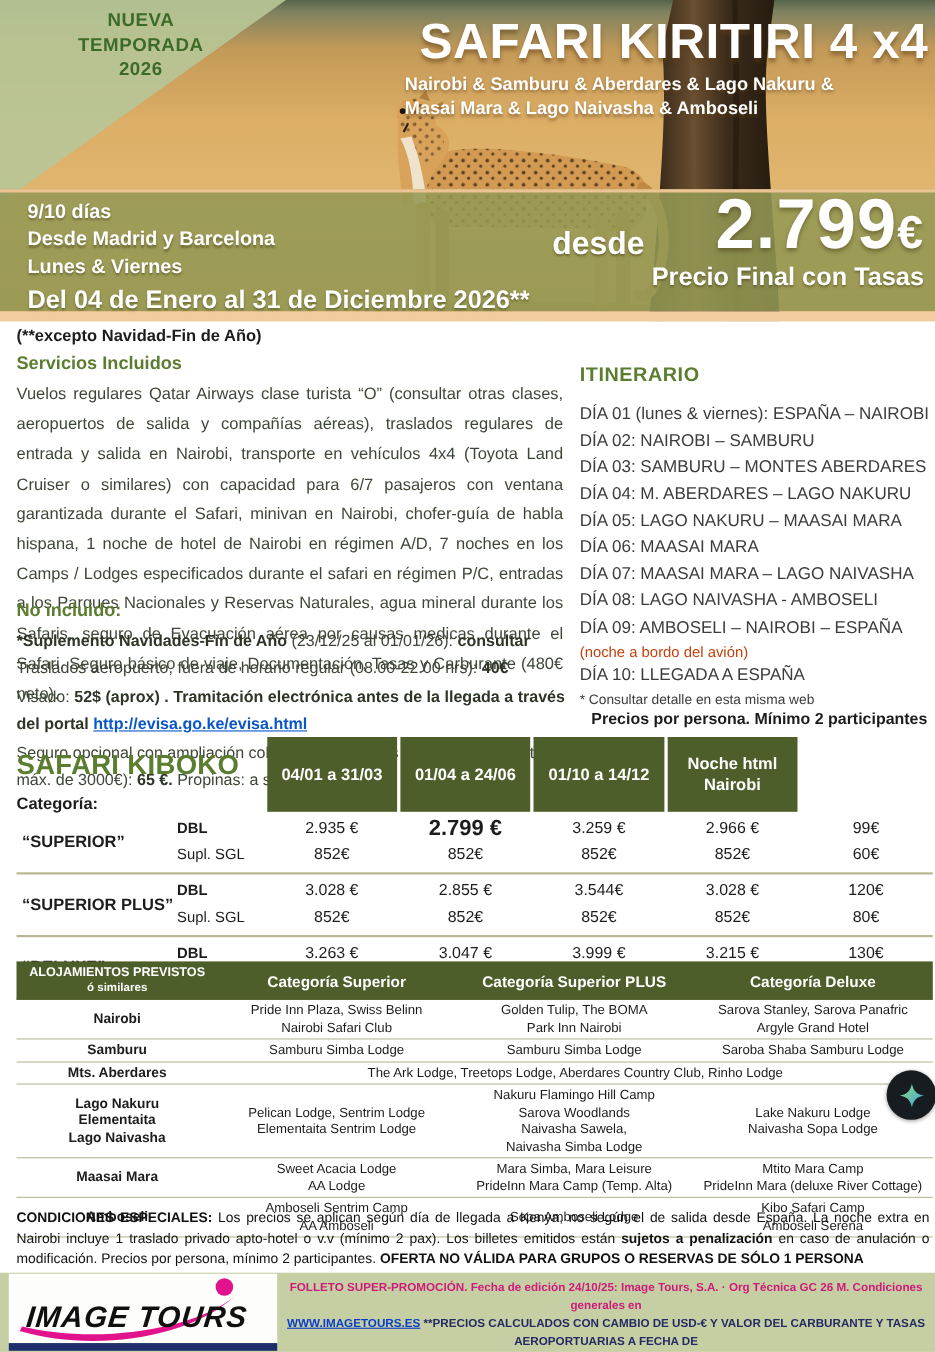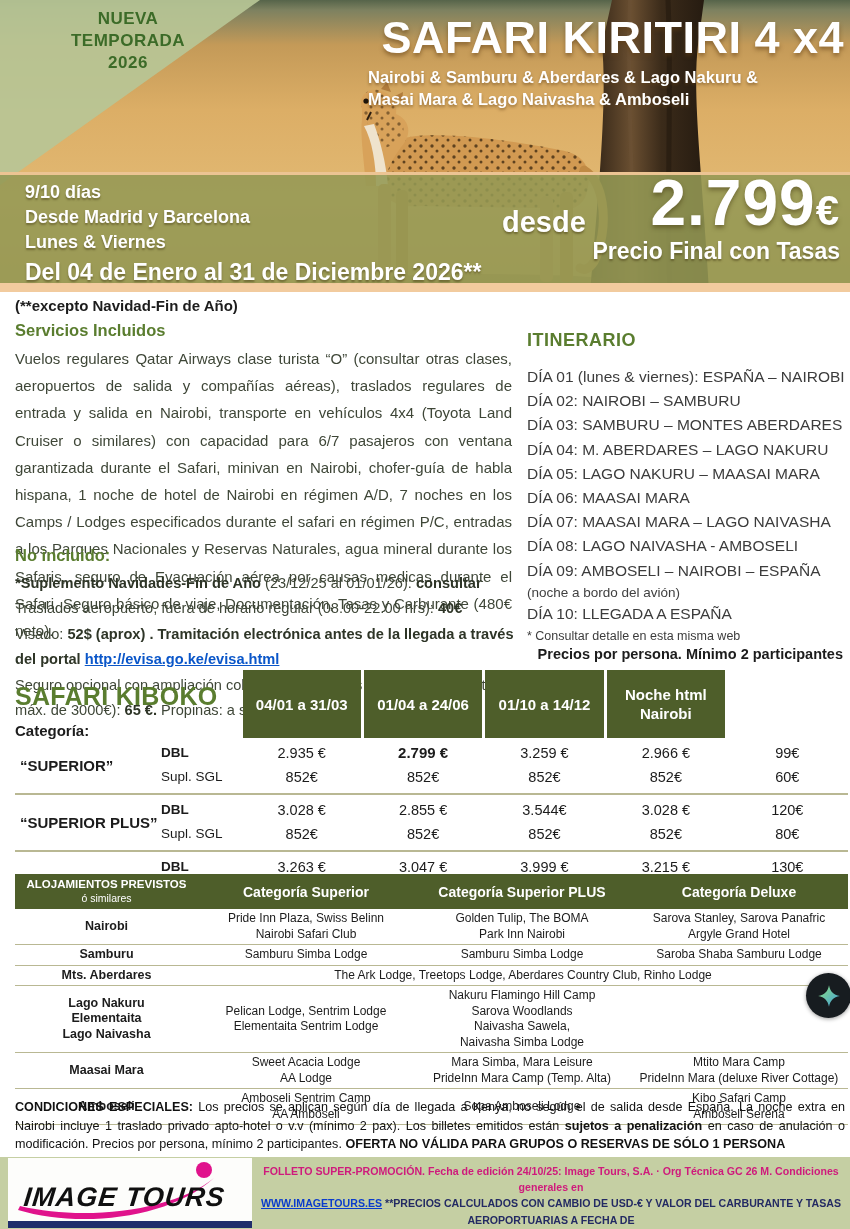--- a/index.html
+++ b/index.html
@@ -44,47 +44,47 @@
   .servicios p { font-size:15px; line-height:27.2px; text-align:justify; color:#3e4637; }
   .no-incluido { position:absolute; top:543px; left:15px; width:502px; font-size:14.6px;
     line-height:25.5px; color:#3e4637; }
   .no-incluido .h-green { margin-bottom:2px; }
   .b { font-weight:bold; color:#2e3527; }
   a.lnk { color:#0a56c9; font-weight:bold; text-decoration:underline; }
 
   .itinerario { position:absolute; top:330px; left:527px; width:320px; }
   .itinerario .h-green { font-size:18px; letter-spacing:.5px; margin-bottom:14px; }
   .iti-day { font-size:15.5px; line-height:24.2px; color:#3c3c3c; }
-  .iti-note { font-size:13.5px; line-height:19px; color:#404040; }
+  .iti-note { font-size:13.5px; line-height:19px; color:#c2410c; }
   .iti-foot { font-size:12.5px; line-height:18px; color:#3c3c3c; margin-top:1px; }
 
   .precios-note { position:absolute; top:646px; right:7px; font-weight:bold; font-size:14.5px; color:#1c1c1c; }
 
   
   .ptable { position:absolute; top:670px; left:15px; width:833px; }
   .pt-title { position:absolute; top:12px; left:0; color:#5a7d2f; font-weight:bold; font-size:25px; letter-spacing:.3px; }
   .pt-cat { position:absolute; top:52px; left:0; font-weight:bold; font-size:15px; color:#1c1c1c; }
   .pt-grid { display:grid; grid-template-columns:146px 80px repeat(5,121.4px); }
   .pt-h { background:#4e5e2a; color:#fff; font-weight:bold; font-size:15px; text-align:center;
     height:68px; display:flex; flex-direction:column; justify-content:center; line-height:19px;
     margin:0 1.5px; }
   .pt-group { display:grid; grid-template-columns:146px 80px repeat(5,121.4px);
     border-bottom:2px solid #b9b893; padding:3px 0 4px 0; align-items:center; }
   .pt-name { grid-row:span 2; font-weight:bold; font-size:15px; color:#1c1c1c; padding-left:5px; }
   .pt-sub { font-size:13.5px; color:#1c1c1c; line-height:24px; }
   .pt-sub.bold { font-weight:bold; }
   .pt-val { text-align:center; font-size:14.5px; color:#1c1c1c; line-height:24px; }
-  .pt-big { font-weight:bold; font-size:15px;text-align:center; }
+  .pt-big { font-weight:bold; font-size:20px;text-align:center; }
 
   
   .atable { position:absolute; top:874px; left:15px; width:833px; font-size:12px; color:#1c1c1c; }
   .a-head { display:grid; grid-template-columns:183px 216px 216px 218px; background:#4e5e2a;
     color:#fff; height:35px; align-items:center; text-align:center; }
   .a-h0 { font-weight:bold; font-size:11.5px; line-height:13.5px; }
-  .a-h0 .sm { font-size:10.5px; font-weight:normal; }
+  .a-h0 .sm { font-size:10.5px; font-weight:bold; }
   .a-h { font-weight:bold; font-size:14px; }
   .a-row { display:grid; grid-template-columns:183px 216px 216px 218px;
     border-bottom:1.6px solid #b9b893; align-items:center; text-align:center; padding:2px 0; }
   .a-dest { font-weight:bold; font-size:12.5px; line-height:15.5px; }
   .a-cell { line-height:15.5px; }
   .a-span { grid-column:2 / 5; line-height:15.5px; }
   .a-line { display:block; }
 
   
   .condiciones { position:absolute; top:1098px; left:15px; width:830px; font-size:12.6px;
@@ -339,20 +339,24 @@
     <div class="a-cell">
         <span class="a-line">Pelican Lodge, Sentrim Lodge</span>
         <span class="a-line">Elementaita Sentrim Lodge</span>
       </div>
     <div class="a-cell">
         <span class="a-line">Nakuru Flamingo Hill Camp</span>
         <span class="a-line">Sarova Woodlands</span>
         <span class="a-line">Naivasha Sawela,</span>
         <span class="a-line">Naivasha Simba Lodge</span>
       </div>
+    <div class="a-cell">
+        <span class="a-line">Lake Nakuru Lodge</span>
+        <span class="a-line">Naivasha Sopa Lodge</span>
+      </div>
   </div>
 
   <div class="a-row">
     <div class="a-dest">
         <span class="a-line">Maasai Mara</span>
       </div>
     <div class="a-cell">
         <span class="a-line">Sweet Acacia Lodge</span>
         <span class="a-line">AA Lodge</span>
       </div>

